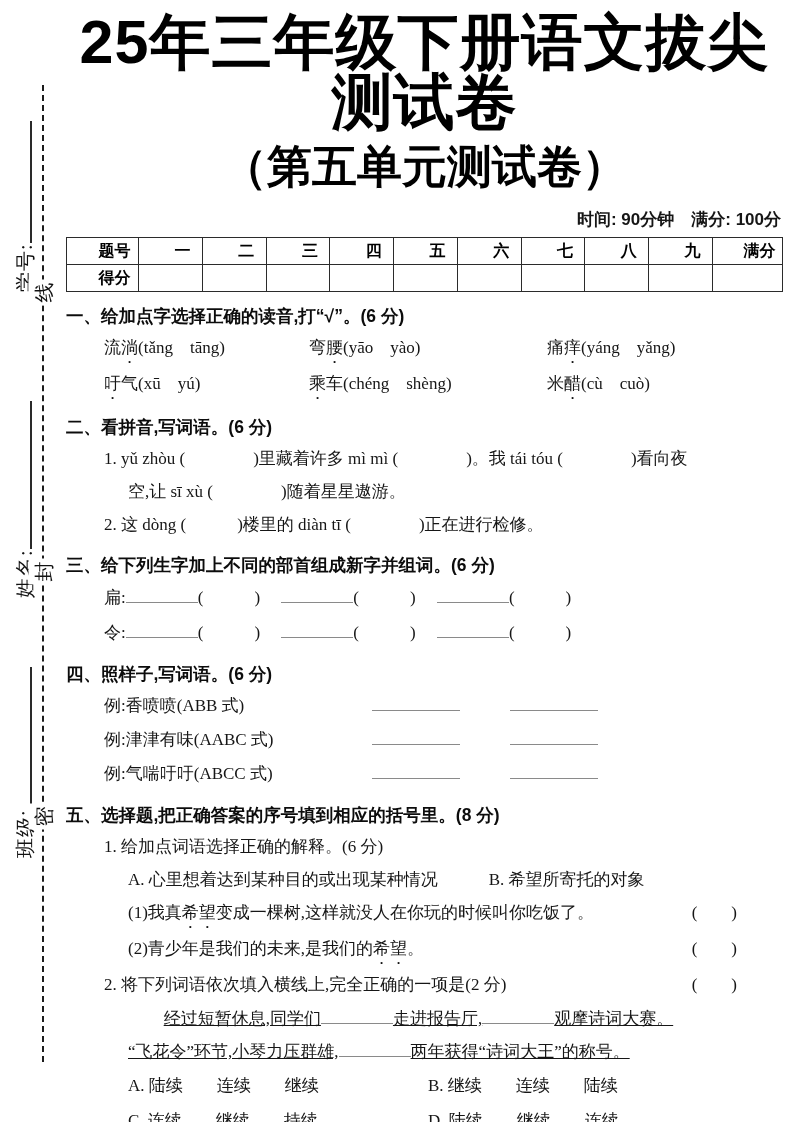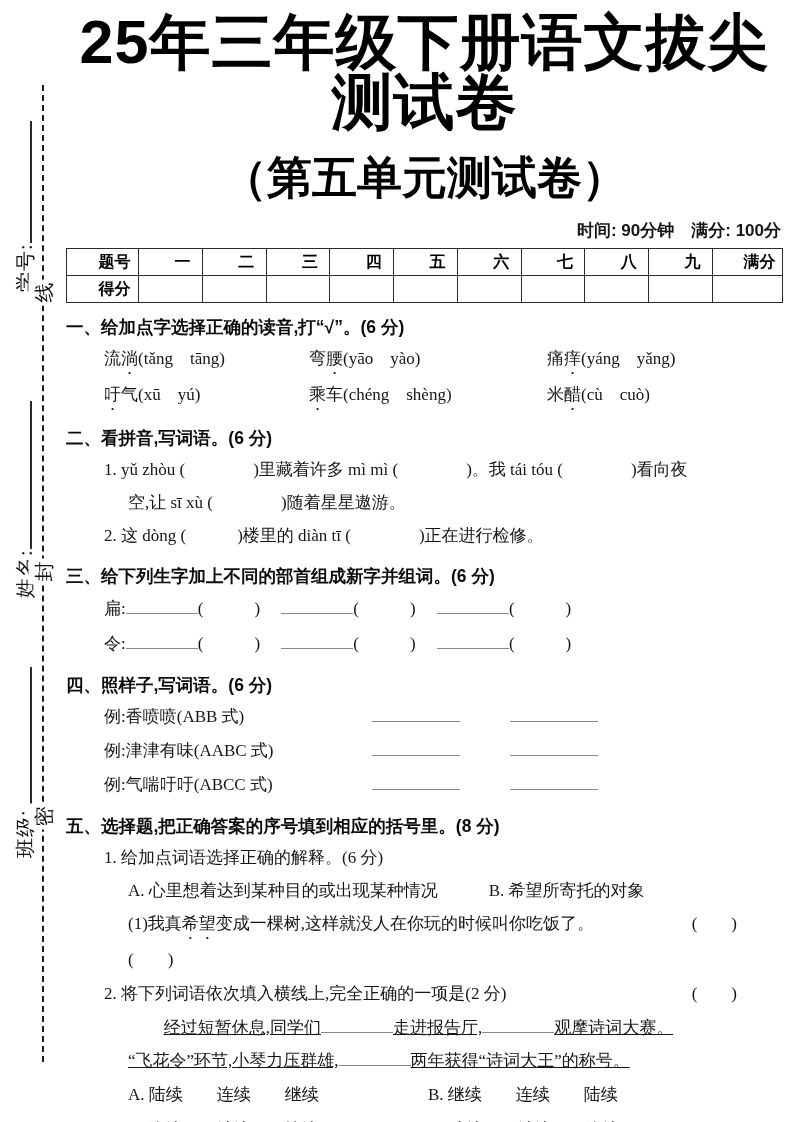--- a/index.html
+++ b/index.html
@@ -16,21 +16,21 @@
   .vblank { display:inline-block; height:.55em; border-bottom:2px solid #2a2a2a; }
   .seal-char { position:absolute; left:31px; width:26px; text-align:center;
     font-size:20px; color:#111; background:#fff; padding:2px 0;
     transform:rotate(-90deg); z-index:2; }
 
   
   .main { position:absolute; left:0; top:0; width:793px; padding:12px 10px 0 66px; }
   .title1 { text-align:center; font-family:"Liberation Sans","DejaVu Sans",sans-serif;
     font-weight:900; font-size:61px; line-height:60px; letter-spacing:1px; color:#000; }
   .title2 { text-align:center; font-family:"Liberation Sans","DejaVu Sans",sans-serif;
-    font-weight:900; font-size:45px; line-height:54px; margin-top:19px; color:#000; }
+    font-weight:900; font-size:45px; line-height:54px; margin-top:8px; color:#000; }
   .info { text-align:right; font-family:"Liberation Sans","DejaVu Sans",sans-serif;
     font-weight:700; font-size:17px; margin-top:14px; padding-right:2px; }
 
   table.score { width:100%; border-collapse:collapse; margin-top:6px;
     font-family:"Liberation Sans","DejaVu Sans",sans-serif; }
   table.score th, table.score td { border:1.5px solid #2b2b2b; height:27px;
     text-align:center; font-size:16px; font-weight:700; color:#000000;padding-left:24px; }
   table.score th:first-child { width:72px; }
   table.score th:last-child { width:70px; }
 
@@ -175,20 +175,21 @@
     <section class="sec">
       <h2 class="sec-h">五、选择题,把正确答案的序号填到相应的括号里。(8 分)</h2>
       <div class="sec-body">
         <div class="line">1. 给加点词语选择正确的解释。(6 分)</div>
         <div class="line indent1">A. 心里想着达到某种目的或出现某种情况　　　B. 希望所寄托的对象</div>
         <div class="flexline indent1">
           <span class="grow">(1)我真<span class="emdot">希望</span>变成一棵树,这样就没人在你玩的时候叫你吃饭了。</span>
           <span class="bracket">(　　)</span>
         </div>
         <div class="flexline indent1">
+          <span class="grow">(2)青少年是我们的未来,是我们的<span class="emdot">希望</span>。</span>
           <span class="bracket">(　　)</span>
         </div>
         <div class="flexline">
           <span class="grow">2. 将下列词语依次填入横线上,完全正确的一项是(2 分)</span>
           <span class="bracket">(　　)</span>
         </div>
         <div class="line passage first" style="text-indent:2.1em;">经过短暂休息,同学们<span class="blank" style="width:72px"></span>走进报告厅,<span class="blank" style="width:72px"></span>观摩诗词大赛。</div>
         <div class="line passage">“飞花令”环节,小琴力压群雄,<span class="blank" style="width:72px"></span>两年获得“诗词大王”的称号。</div>
         <div class="choice-row">
           <span class="cl">A. 陆续　　连续　　继续</span>

